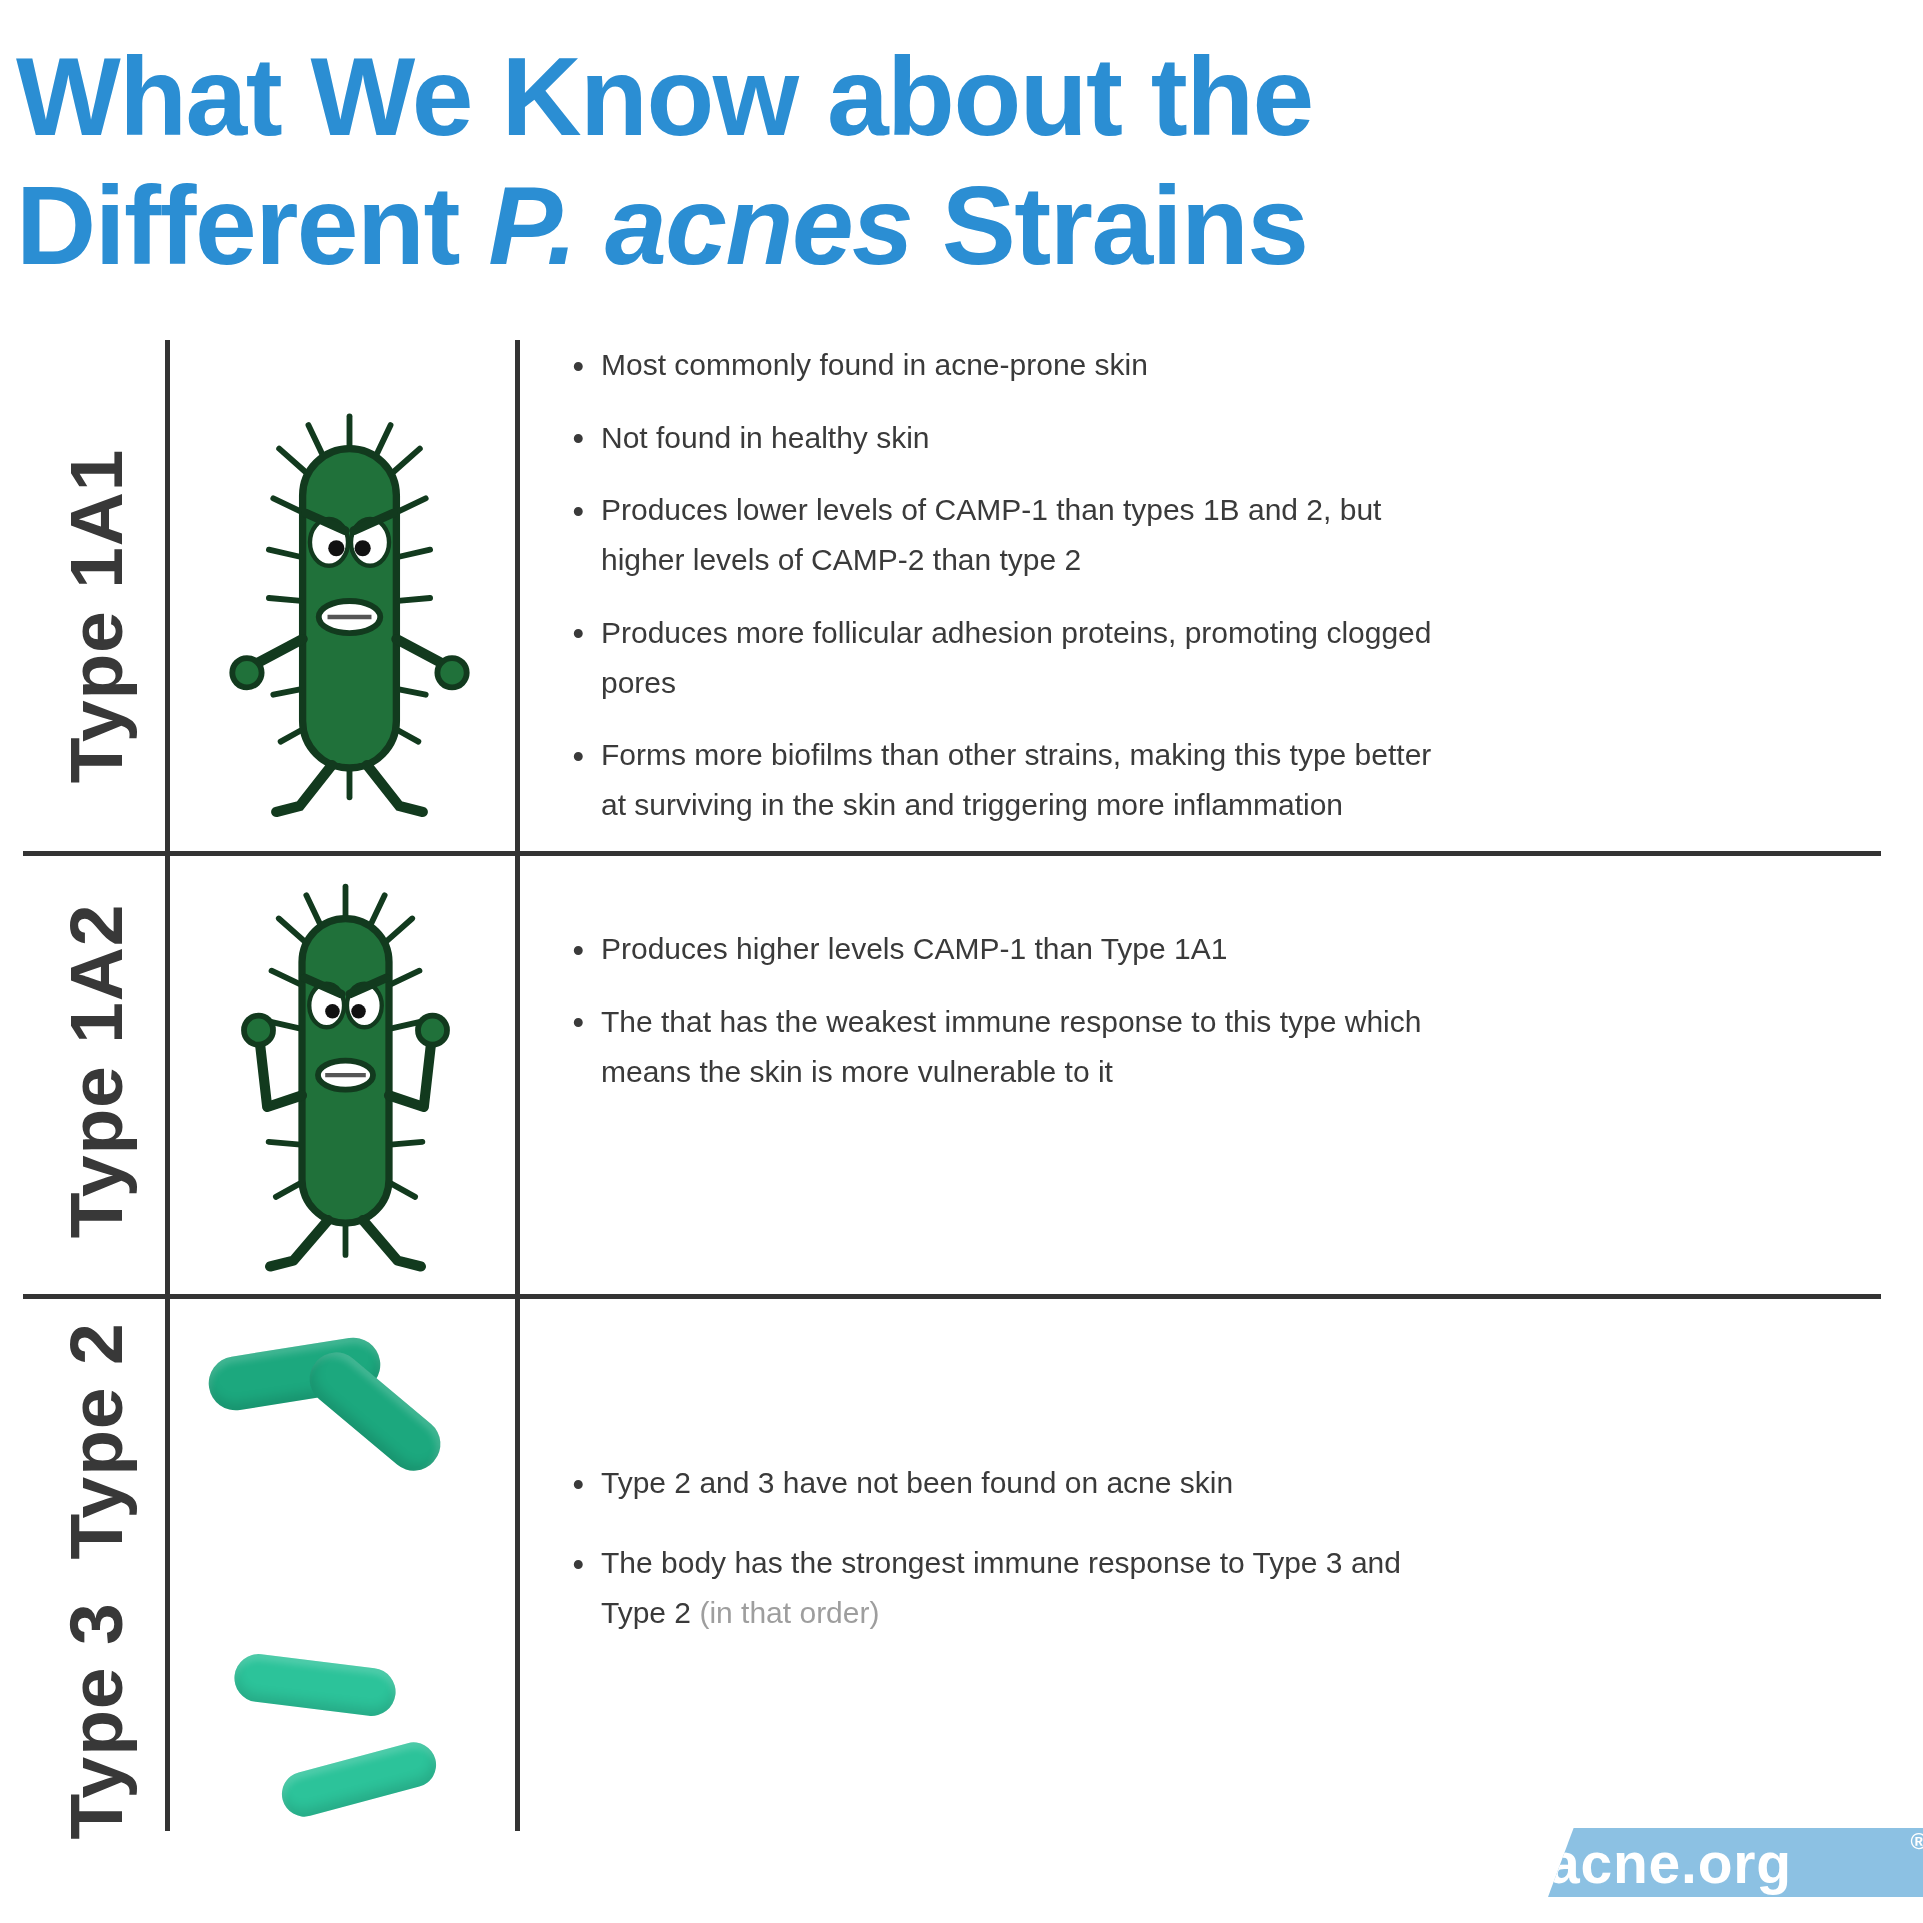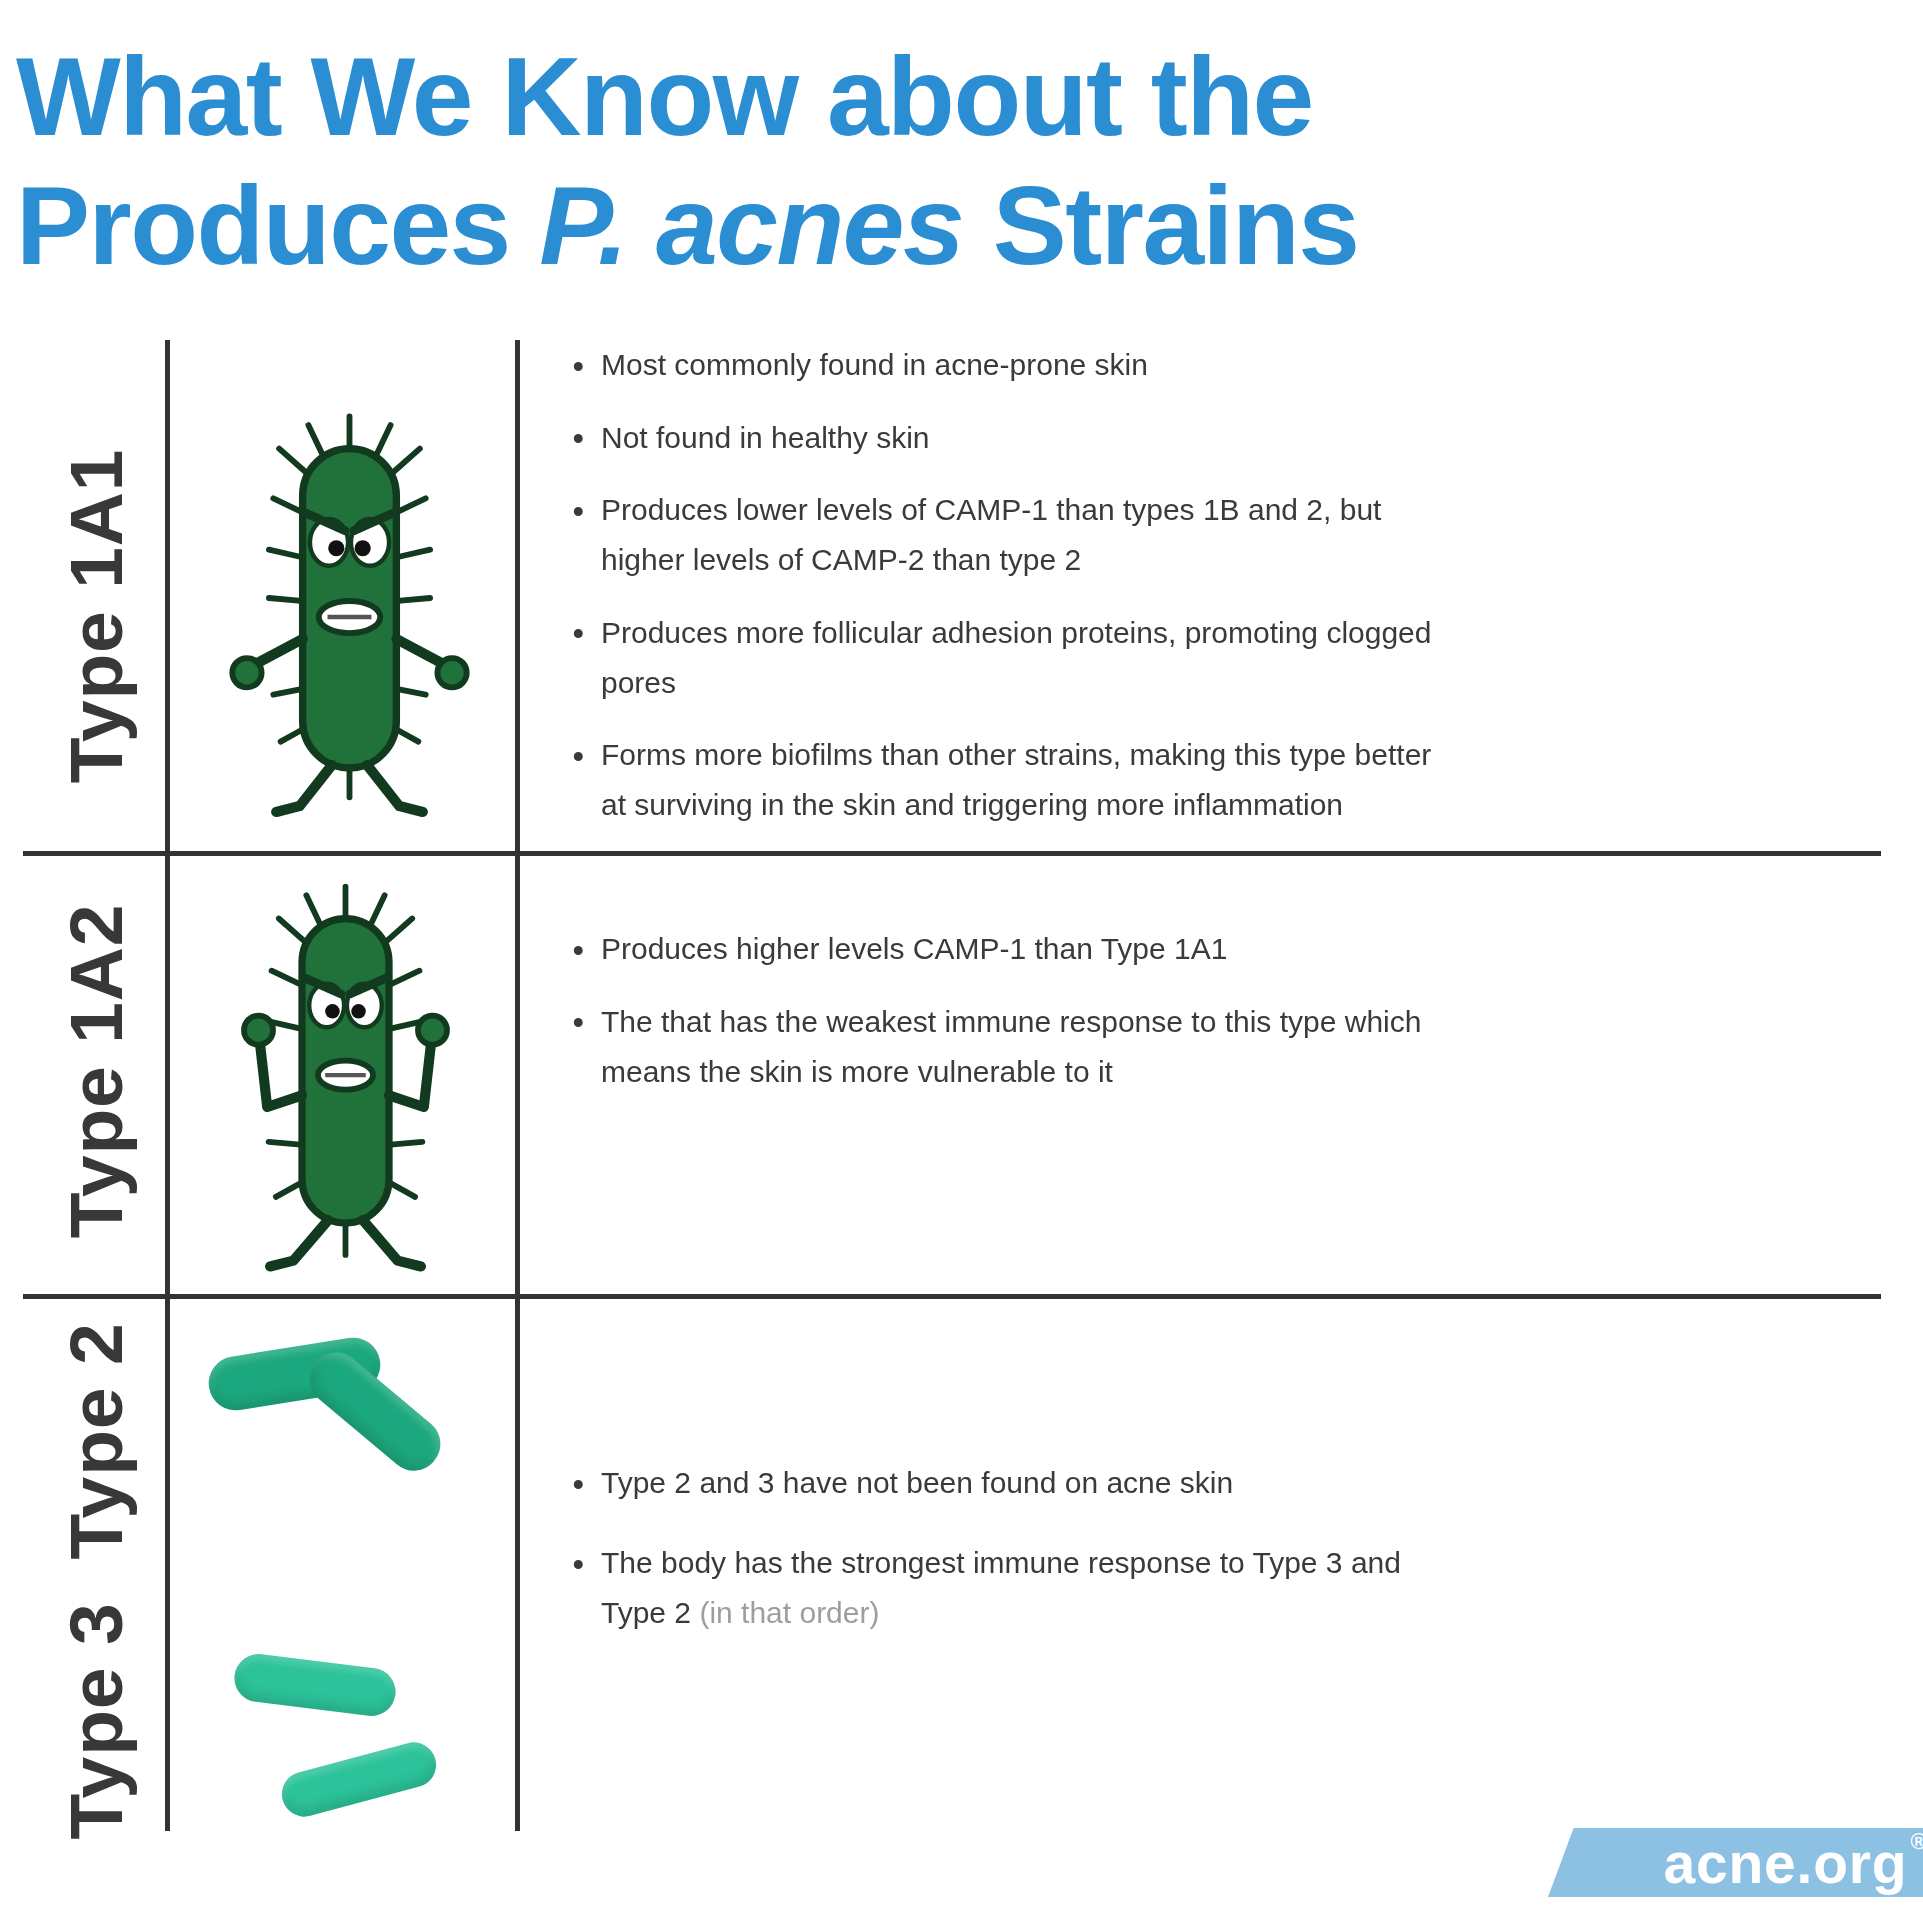--- a/index.html
+++ b/index.html
@@ -31,30 +31,30 @@
   .bullets.gap-lg li{margin-bottom:30px;margin-top:24px;}
 
   .bact{position:absolute;}
 
   .capsule{position:absolute;box-shadow:inset 0 -7.5px 12px rgba(0,0,0,0.12), inset 0 6px 7.5px rgba(255,255,255,0.18);}
   .capsule.t2{background:var(--type2-teal);}
   .capsule.t3{background:var(--type3-mint);}
 
   .logo{position:absolute;left:1548px;top:1828px;width:376px;height:69px;background:var(--logo-blue);
         clip-path:polygon(25.6px 0,100% 0,100% 100%,0 100%);
-        display:flex;align-items:center;justify-content:flex-end;}
+        display:flex;align-items:center;justify-content:space-between;}
   .logo-text{color:var(--logo-text-white);font-weight:bold;font-size:57px;letter-spacing:0.8px;}
   .logo-reg{color:var(--logo-text-white);font-weight:bold;font-size:22.5px;vertical-align:top;position:relative;top:-21px;left:3px;}
 </style>
 </head>
 <body>
 
 <div class="canvas">
 
-  <h1 class="title"><span>What We Know about the</span><br><span><span>Produces </span><em>P. acnes</em><span> Strains</span></span></h1>
+  <h1 class="title"><span>What We Know about the</span><br><span><span>Different </span><em>P. acnes</em><span> Strains</span></span></h1>
 
   <div class="vline" style="left:165px;top:340px;height:1491px;"></div>
   <div class="vline" style="left:515px;top:340px;height:1491px;"></div>
   <div class="hline" style="left:22.5px;top:851px;width:1858px;"></div>
   <div class="hline" style="left:22.5px;top:1294px;width:1858px;"></div>
 
   <div class="type-label" style="left:96px;top:616px;">Type 1A1</div>
   <div class="type-label" style="left:96px;top:1071px;">Type 1A2</div>
   <div class="type-label" style="left:96px;top:1441px;">Type 2</div>
   <div class="type-label" style="left:96px;top:1721px;">Type 3</div>

